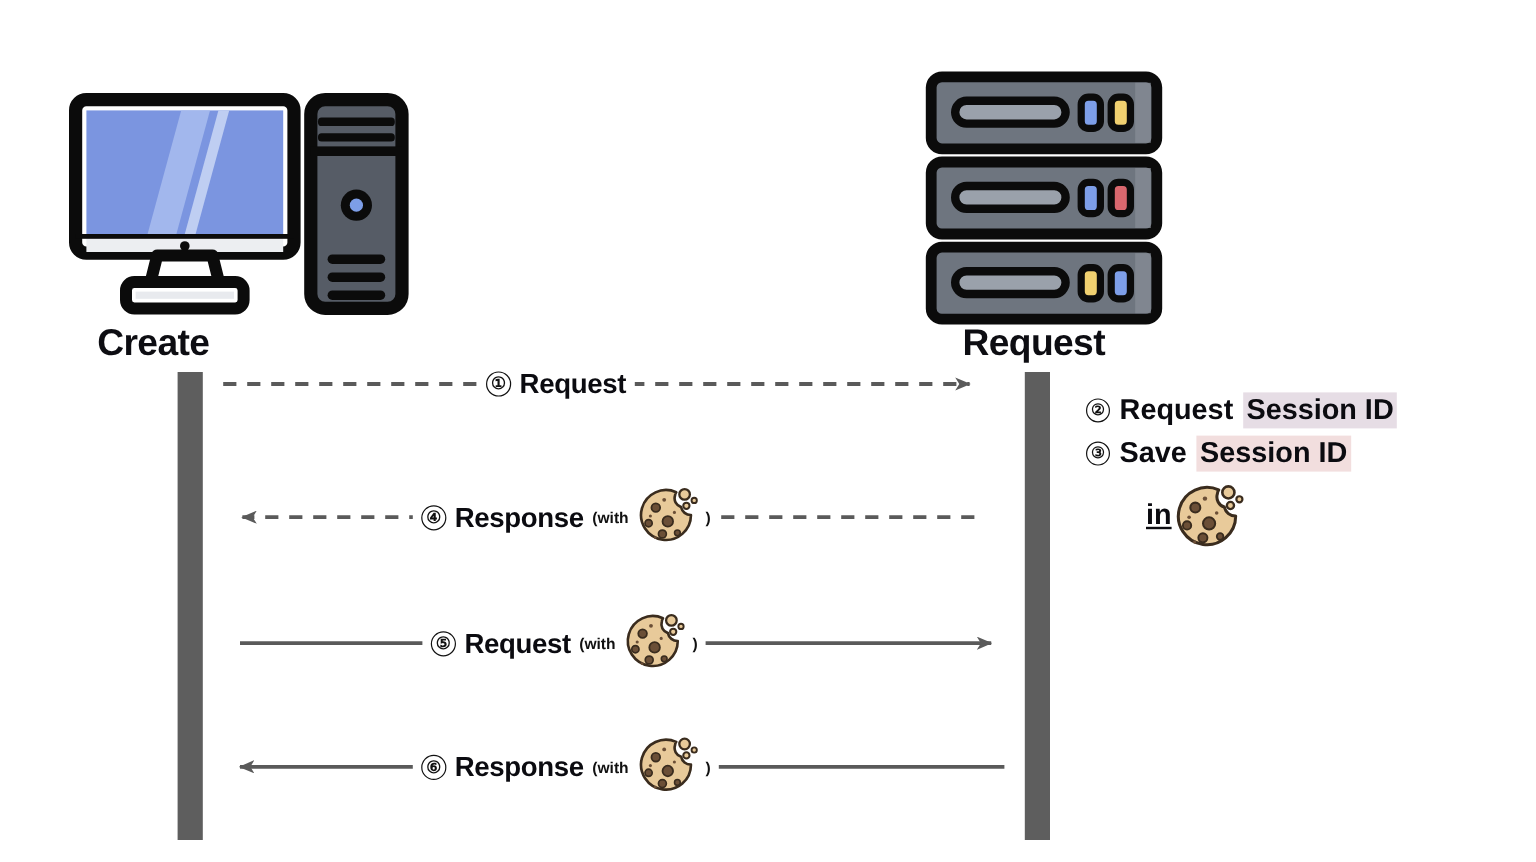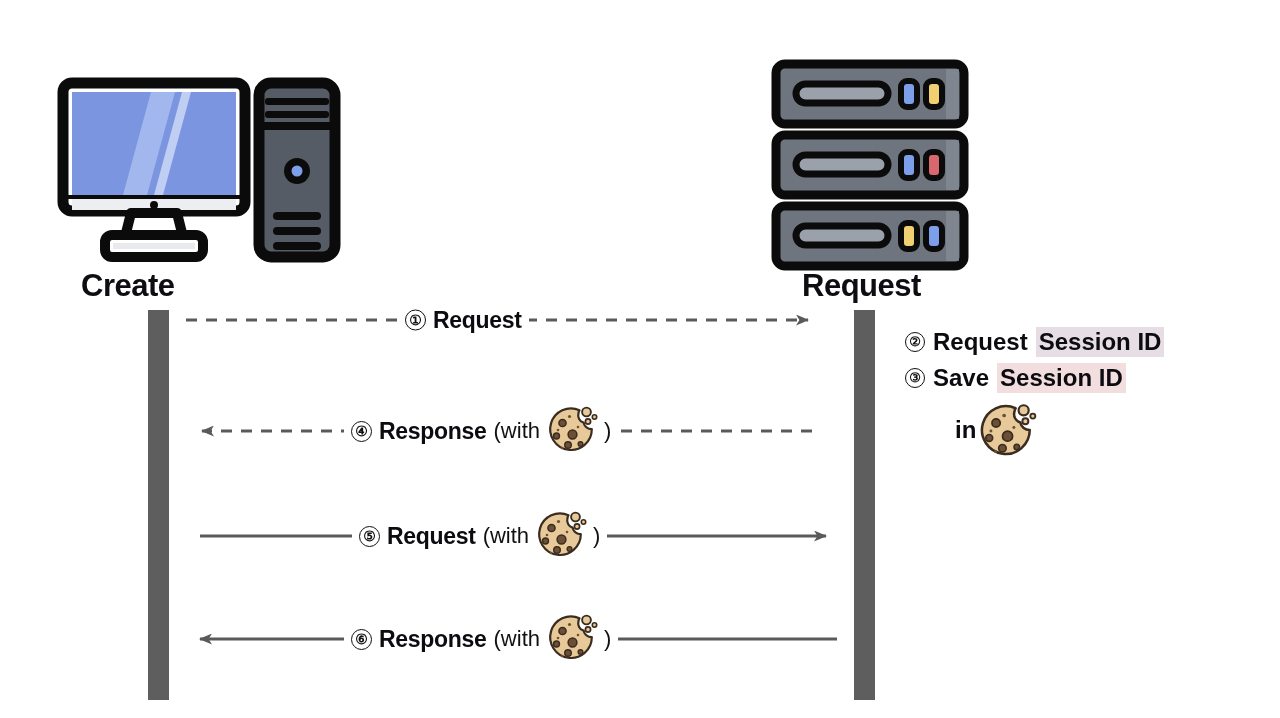--- a/index.html
+++ b/index.html
@@ -70,43 +70,43 @@
     box-sizing: border-box;
     flex: none;
   }
   .msg-main {
     font-size: 23px;
     font-weight: bold;
     color: #0b0b10;
     letter-spacing: -0.3px;
   }
   .msg-paren {
-    font-size: 22px;
-    font-weight: normal;
+    font-size: 13px;
+    font-weight: bold;
     color: #111;
   }
 
   
   .note {
     position: absolute;
     font-family: "Liberation Sans", sans-serif;
     font-size: 24px;
     font-weight: bold;
     color: #0b0b10;
     white-space: nowrap;
     display: flex;
     align-items: center;
     gap: 8px;
   }
   .note .num-badge { width: 20px; height: 20px; line-height: 18px; font-size: 13px; }
   .hl-a { background: #e6dde5; padding: 1px 3px; }
   .hl-b { background: #f2dede; padding: 1px 3px; }
   #note-2 { left: 905px; top: 327px; }
   #note-3 { left: 905px; top: 363px; }
-  #note-3b { left: 955px; top: 398px; gap: 0; }
+  #note-3b { left: 955px; top: 398px; gap: 0; text-decoration: underline; }
 
   
   .arrow-svg { position: absolute; left: 0; top: 0; overflow: visible; }
 </style>
 </head>
 <body>
 
 <div id="canvas">
 
   <svg class="abs" style="left:55px; top:75px;" width="290" height="195" viewBox="0 0 290 195">

